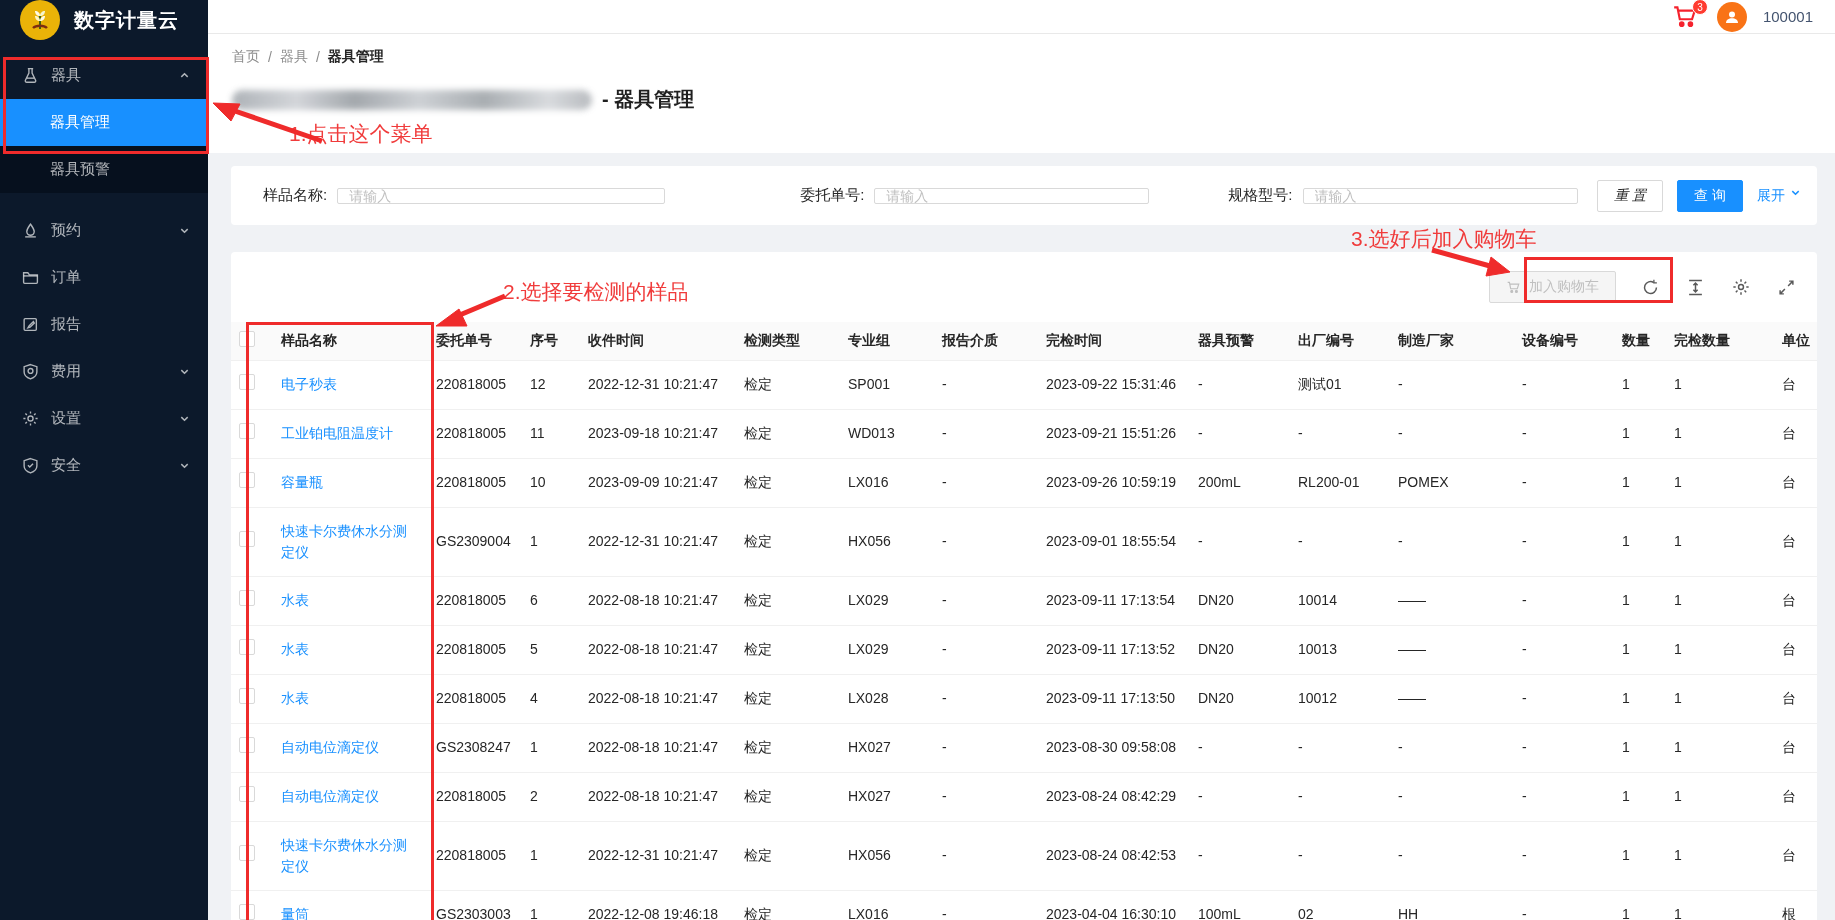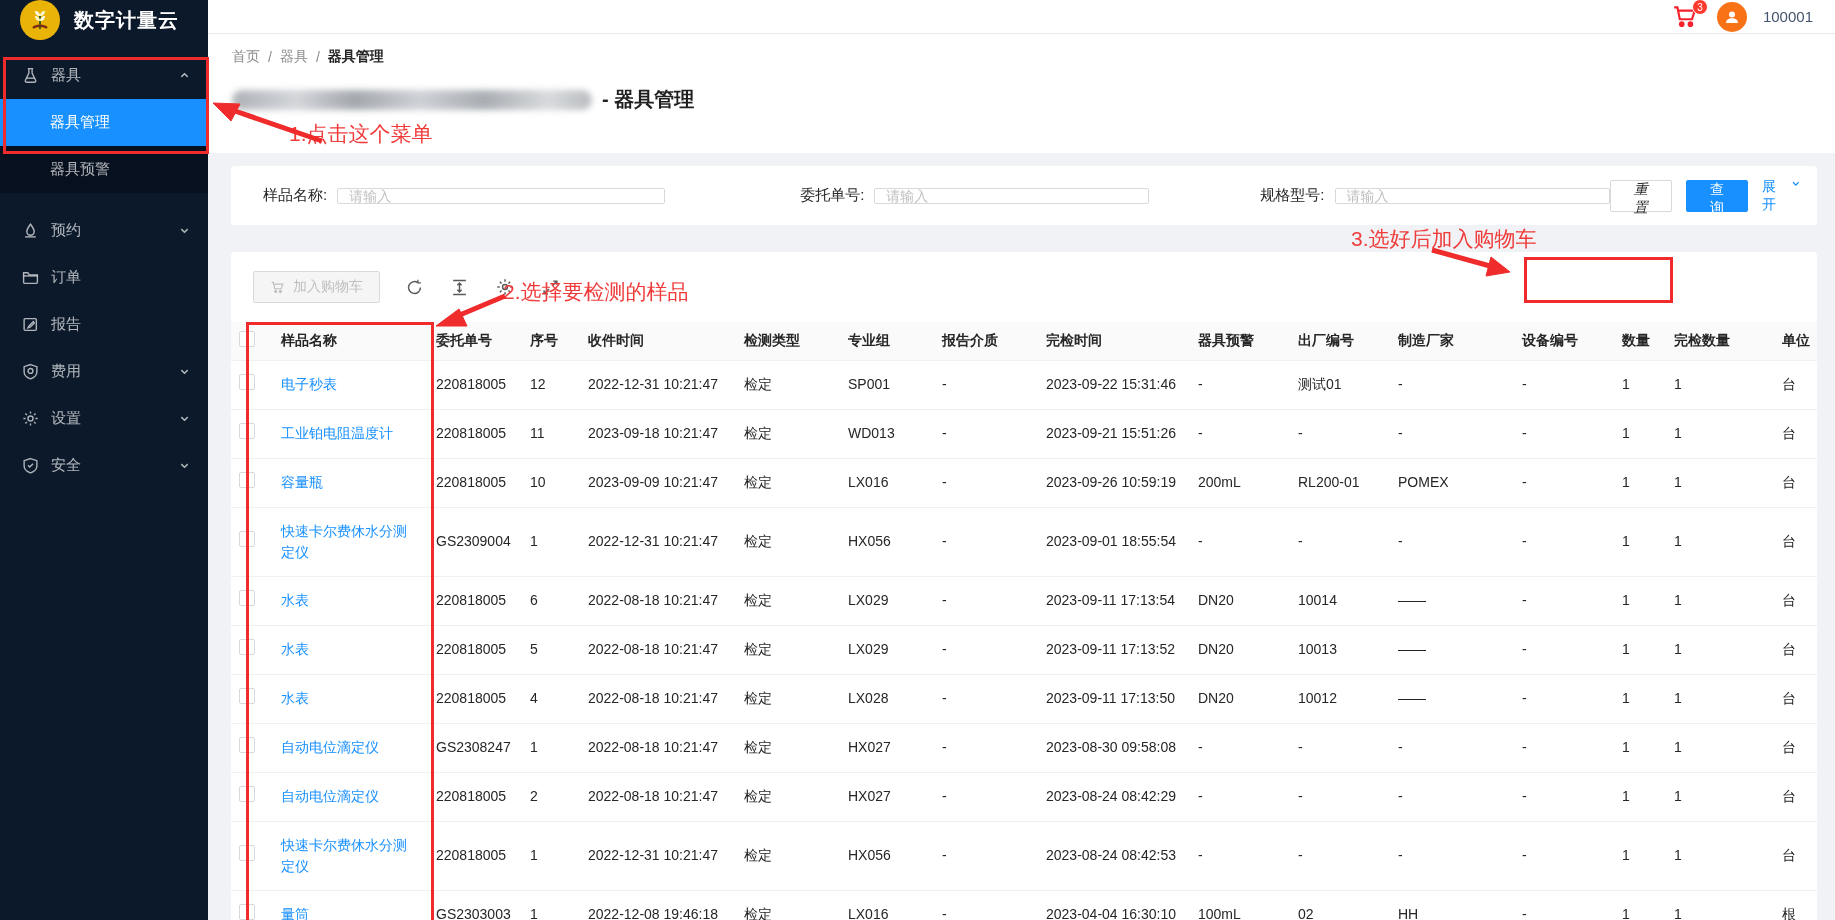--- a/index.html
+++ b/index.html
@@ -47,21 +47,21 @@
   .f-input { height:16px; border:1px solid #d9d9d9; border-radius:2px; font-size:14px; padding:0 11px; color:#262626; outline:none; font-family:inherit; }
   .f-input::placeholder { color:#bfbfbf; }
   .f-actions { margin-left:auto; display:flex; align-items:center; gap:14px; }
   .btn { height:32px; border-radius:2px; font-size:14px; padding:0 16px; cursor:pointer; font-family:inherit; }
   .btn-default { background:#fff; border:1px solid #d9d9d9; color:#262626;font-style:italic; }
   .btn-primary { background:#1890ff; border:1px solid #1890ff; color:#fff; }
   .link-expand { color:#1890ff; font-size:14px; display:flex; gap:5px; cursor:pointer; }
 
   
   .table-card { position:absolute; left:23px; right:18px; top:99px; bottom:-10px; overflow:hidden; }
-  .toolbar { height:70px; display:flex; align-items:center; justify-content:flex-start; gap:26px; padding:6px 22px; }
+  .toolbar { height:70px; display:flex; align-items:center; justify-content:flex-end; gap:26px; padding:6px 22px; }
   .btn-cart { background:#f5f5f5; border:1px solid #d9d9d9; color:#bfbfbf; display:flex; align-items:center; gap:8px; cursor:not-allowed; }
   .tool-icons { display:flex; align-items:center; gap:28px; color:#595959; }
   .tool-icons svg { display:block; cursor:pointer; }
 
   .table-wrap { overflow:hidden; }
   table { border-collapse:collapse; table-layout:fixed; width:1603px; font-size:14px; }
   thead th { background:#fafafa; height:38px; font-weight:bold; text-align:left; padding:0 8px; color:#262626; border-bottom:1px solid #f0f0f0; white-space:nowrap; overflow:hidden; }
   tbody td { padding:13px 8px; border-bottom:1px solid #f0f0f0; color:#262626; vertical-align:middle; line-height:21px; }
   .cb { width:16px; height:16px; border:1px solid #d9d9d9; border-radius:2px; background:#fff; display:inline-block; cursor:pointer; }
   a.sample-link { color:#1890ff; text-decoration:none; cursor:pointer; }
@@ -209,21 +209,21 @@
 
     <div class="card filter-card">
       <div class="f-field">
         <span class="f-label">样品名称:</span>
         <input class="f-input" style="width: 328px;" placeholder="请输入">
       </div>
       <div class="f-field" style="margin-left:135px">
         <span class="f-label">委托单号:</span>
         <input class="f-input" style="width: 275px;" placeholder="请输入">
       </div>
-      <div class="f-field" style="margin-left:111px">
+      <div class="f-field" style="margin-left:79px">
         <span class="f-label">规格型号:</span>
         <input class="f-input" style="width: 275px;" placeholder="请输入">
       </div>
       <div class="f-actions">
         <button class="btn btn-default">重 置</button>
         <button class="btn btn-primary">查 询</button>
         <span class="link-expand">
           <span>展开</span>
           <svg width="11" height="11" viewBox="0 0 12 12" fill="none" stroke="#1890ff" stroke-width="1.6">
               <path d="M2.5 4.5 6 8l3.5-3.5"></path>

